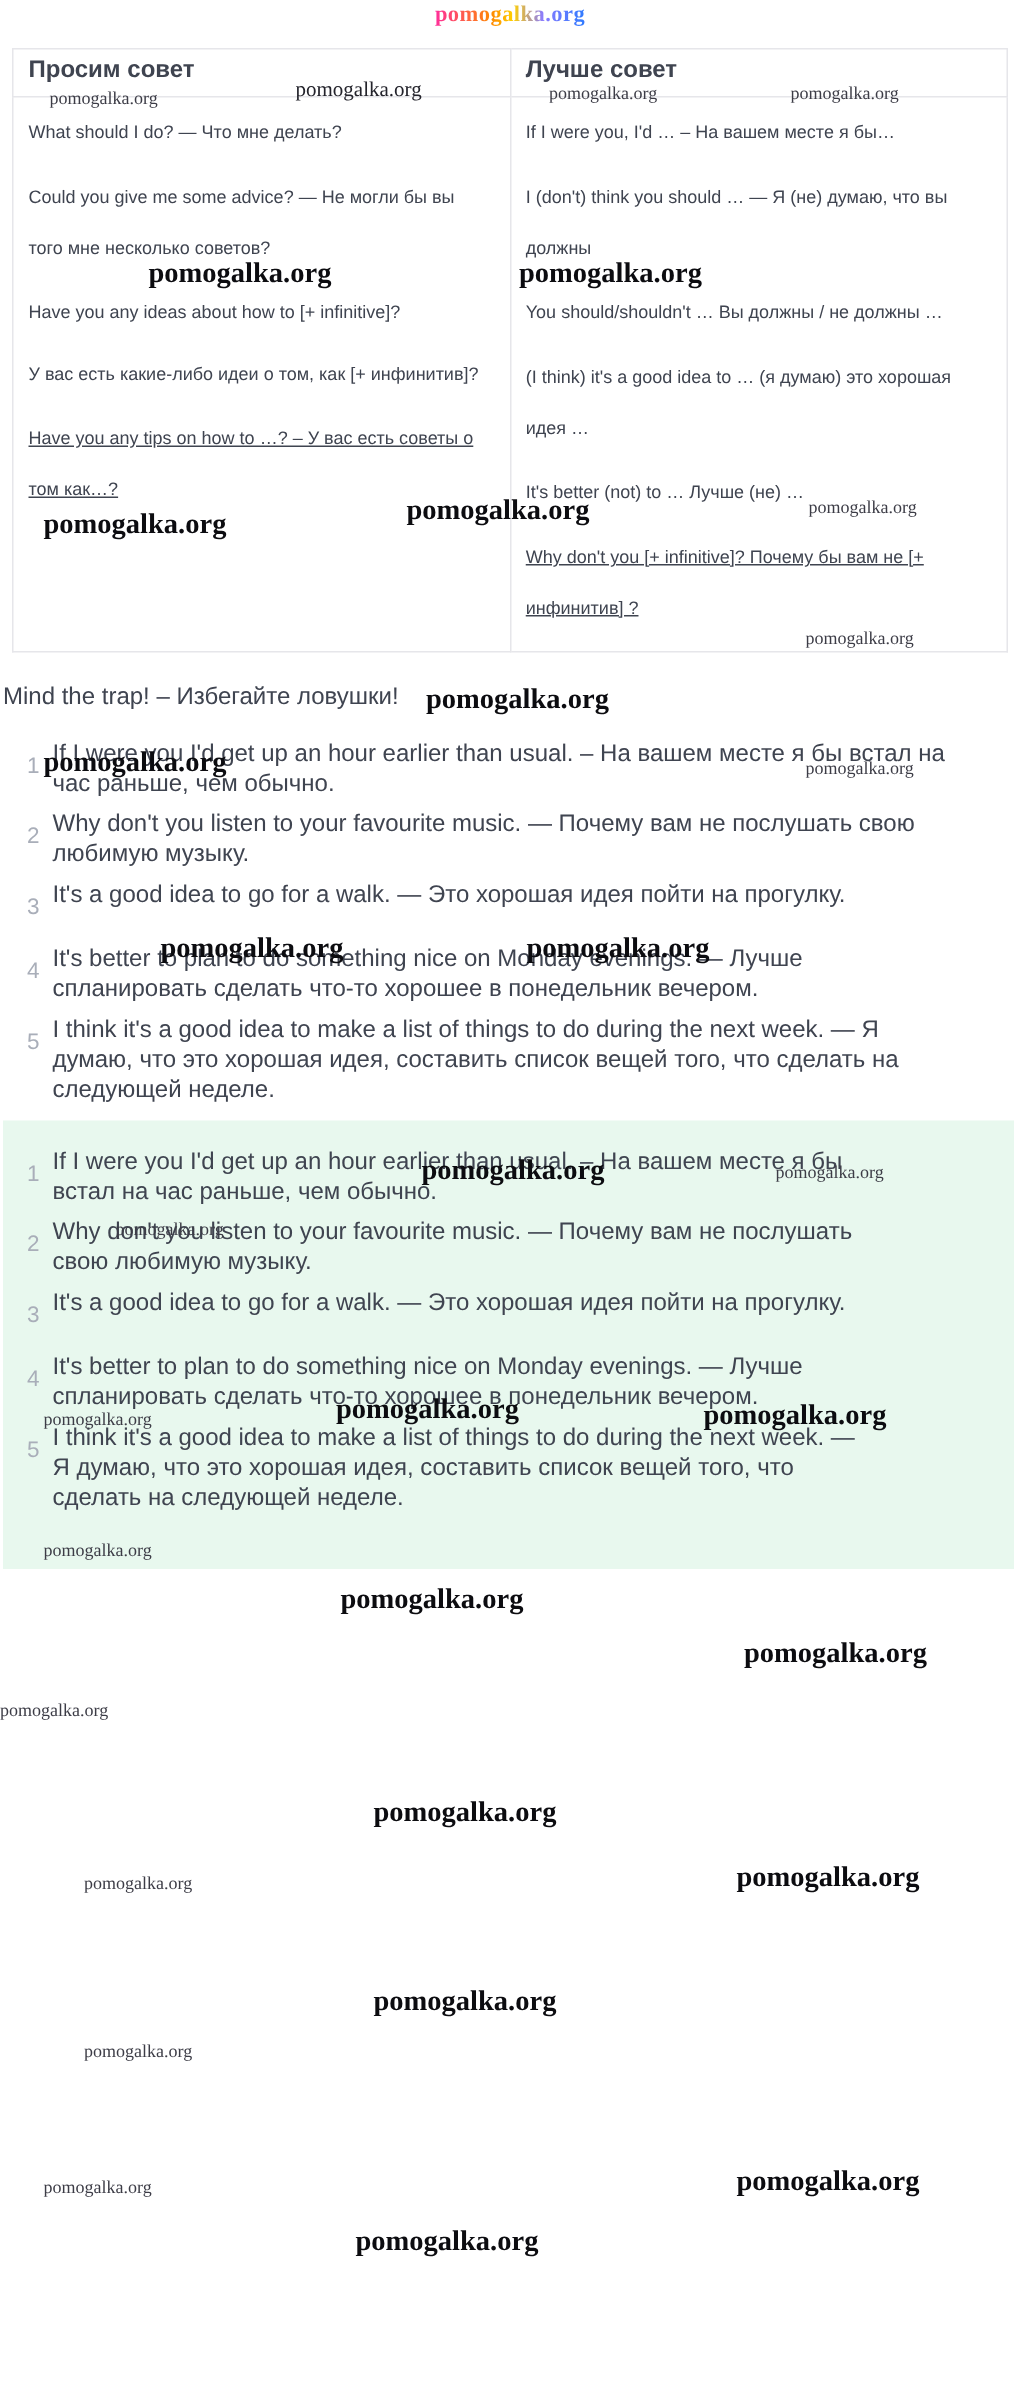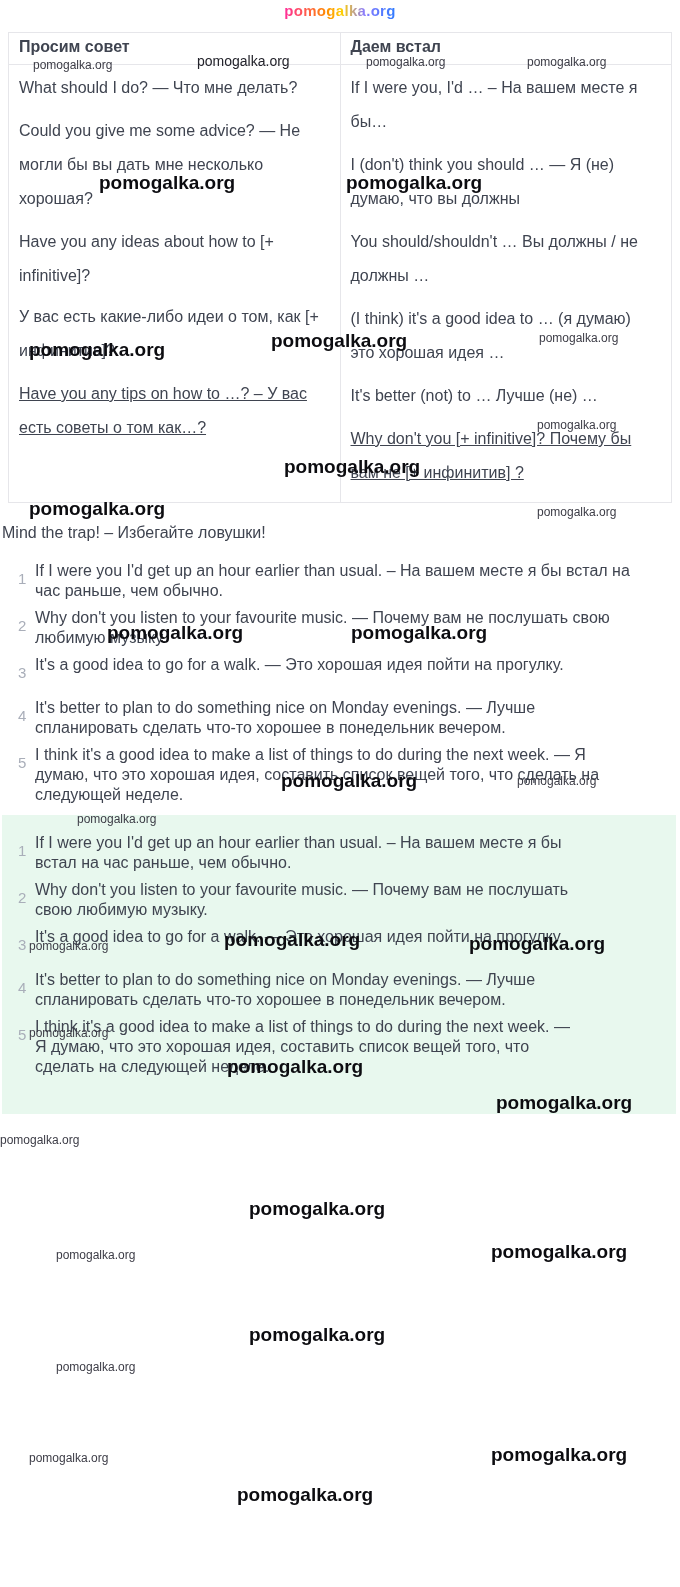--- a/index.html
+++ b/index.html
@@ -8,21 +8,21 @@
     background:#ffffff;
     font-family:"Liberation Sans", sans-serif;
     color:#3f4450;
     position:relative;
     overflow-x:hidden;
   }
   .page { position:relative; padding-top:28px; }
 
   
   .wm-layer { position:absolute; inset:0; pointer-events:none; z-index:6; }
-  .wm { position:absolute; white-space:nowrap; font-family:Liberation Sans, sans-serif; }
+  .wm { position:absolute; white-space:nowrap; font-family:Liberation Serif, serif; }
   .wm.lg { font-size:19px; font-weight:700; color:#0c0c10; }
   .wm.md { font-size:14px; font-weight:400; color:#23232b; }
   .wm.sm { font-size:12px; font-weight:400; color:#3c3c46; }
   .wm.top {
     left:50%; transform:translateX(-50%);
     font-size:15px; font-weight:700; letter-spacing:.3px;
     background:linear-gradient(90deg,#ff2d9b 0%,#ff8a00 38%,#ffd000 52%,#8a7bff 72%,#2f7bff 100%);
     -webkit-background-clip:text; background-clip:text; color:transparent;
   }
 
@@ -33,21 +33,21 @@
     border-collapse:collapse;
     width:664px; margin:4px 8px 0 8px;
     table-layout:fixed;
   }
   .advice-table th, .advice-table td {
     border:1px solid #e6e6ea;
     text-align:left; vertical-align:top;
     font-weight:400;
   }
   .advice-table th { font-size:16px; padding:5px 10px 8px 10px;font-weight:bold; }
-  .advice-table td { font-size:16px; padding:6px 12px 12px 10px; width:50%; }
+  .advice-table td { font-size:12px; padding:6px 12px 12px 10px; width:50%; }
   .advice-table p { margin:0 0 9px 0; line-height:34px; }
   .advice-table p:last-child { margin-bottom:0;text-decoration:underline; }
   .advice-table p.tight { margin-top:-2px; }
 
   .content { padding:0 4px 0 2px; }
   .para { font-size:16px; line-height:36px; margin:12px 0 2px 0; }
   .para.note { margin-top:10px; }
   .em { font-style:italic; }
 
   .list { margin:10px 0 0 0; }
@@ -105,28 +105,28 @@
     <span class="wm lg" style="left:491px;top:1444px">pomogalka.org</span>
     <span class="wm sm" style="left:29px;top:1451px">pomogalka.org</span>
     <span class="wm lg" style="left:237px;top:1484px">pomogalka.org</span>
   </div>
 
 
   <table class="advice-table">
     <thead>
       <tr>
         <th>Просим совет</th>
-        <th>Даем встал</th>
+        <th>Лучше совет</th>
       </tr>
     </thead>
     <tbody>
       <tr>
         <td>
           <p>What should I do? — Что мне делать?</p>
-          <p>Could you give me some advice? — Не могли бы вы дать мне несколько хорошая?</p>
+          <p>Could you give me some advice? — Не могли бы вы того мне несколько советов?</p>
           <p>Have you any ideas about how to [+ infinitive]?</p>
           <p class="tight">У вас есть какие-либо идеи о том, как [+ инфинитив]?</p>
           <p>Have you any tips on how to …? – У вас есть советы о том как…?</p>
         </td>
         <td>
           <p>If I were you, I'd … – На вашем месте я бы…</p>
           <p>I (don't) think you should … — Я (не) думаю, что вы должны</p>
           <p>You should/shouldn't … Вы должны / не должны …</p>
           <p>(I think) it's a good idea to … (я думаю) это хорошая идея …</p>
           <p>It's better (not) to … Лучше (не) …</p>

